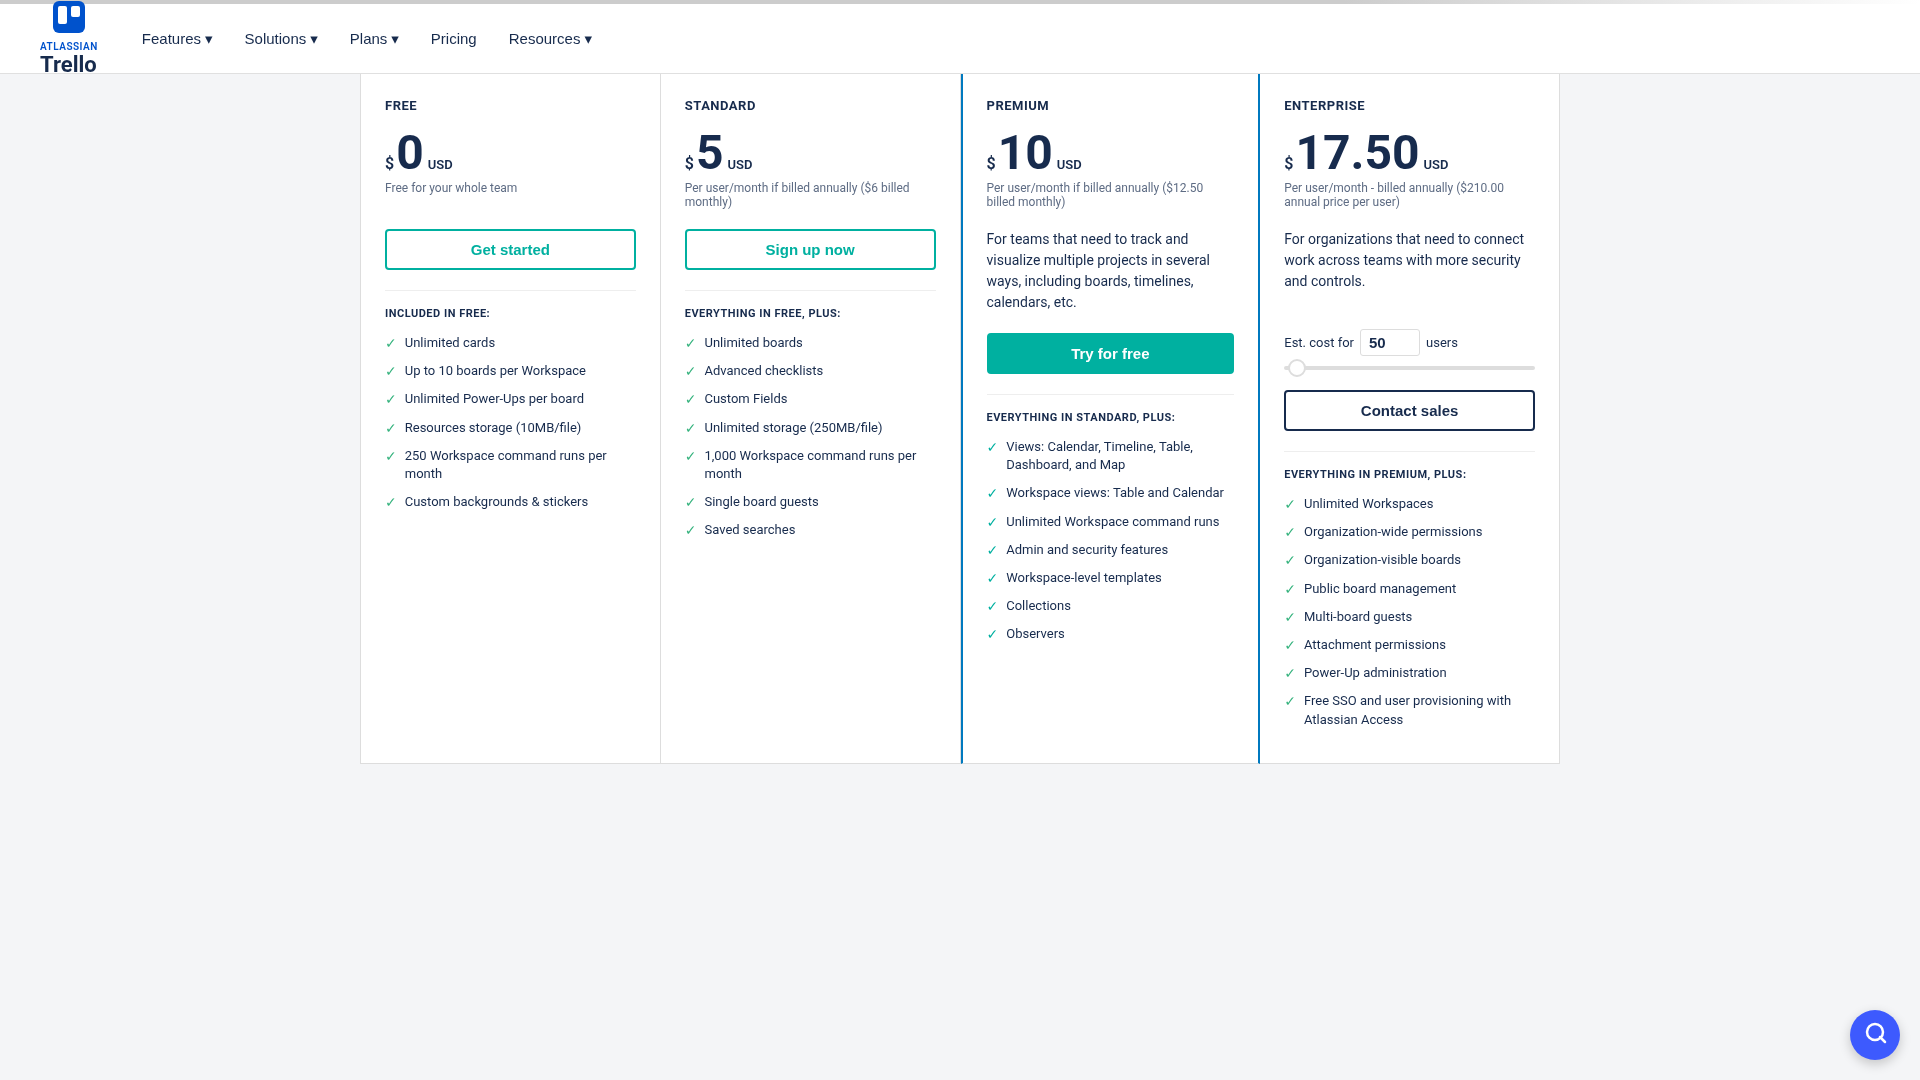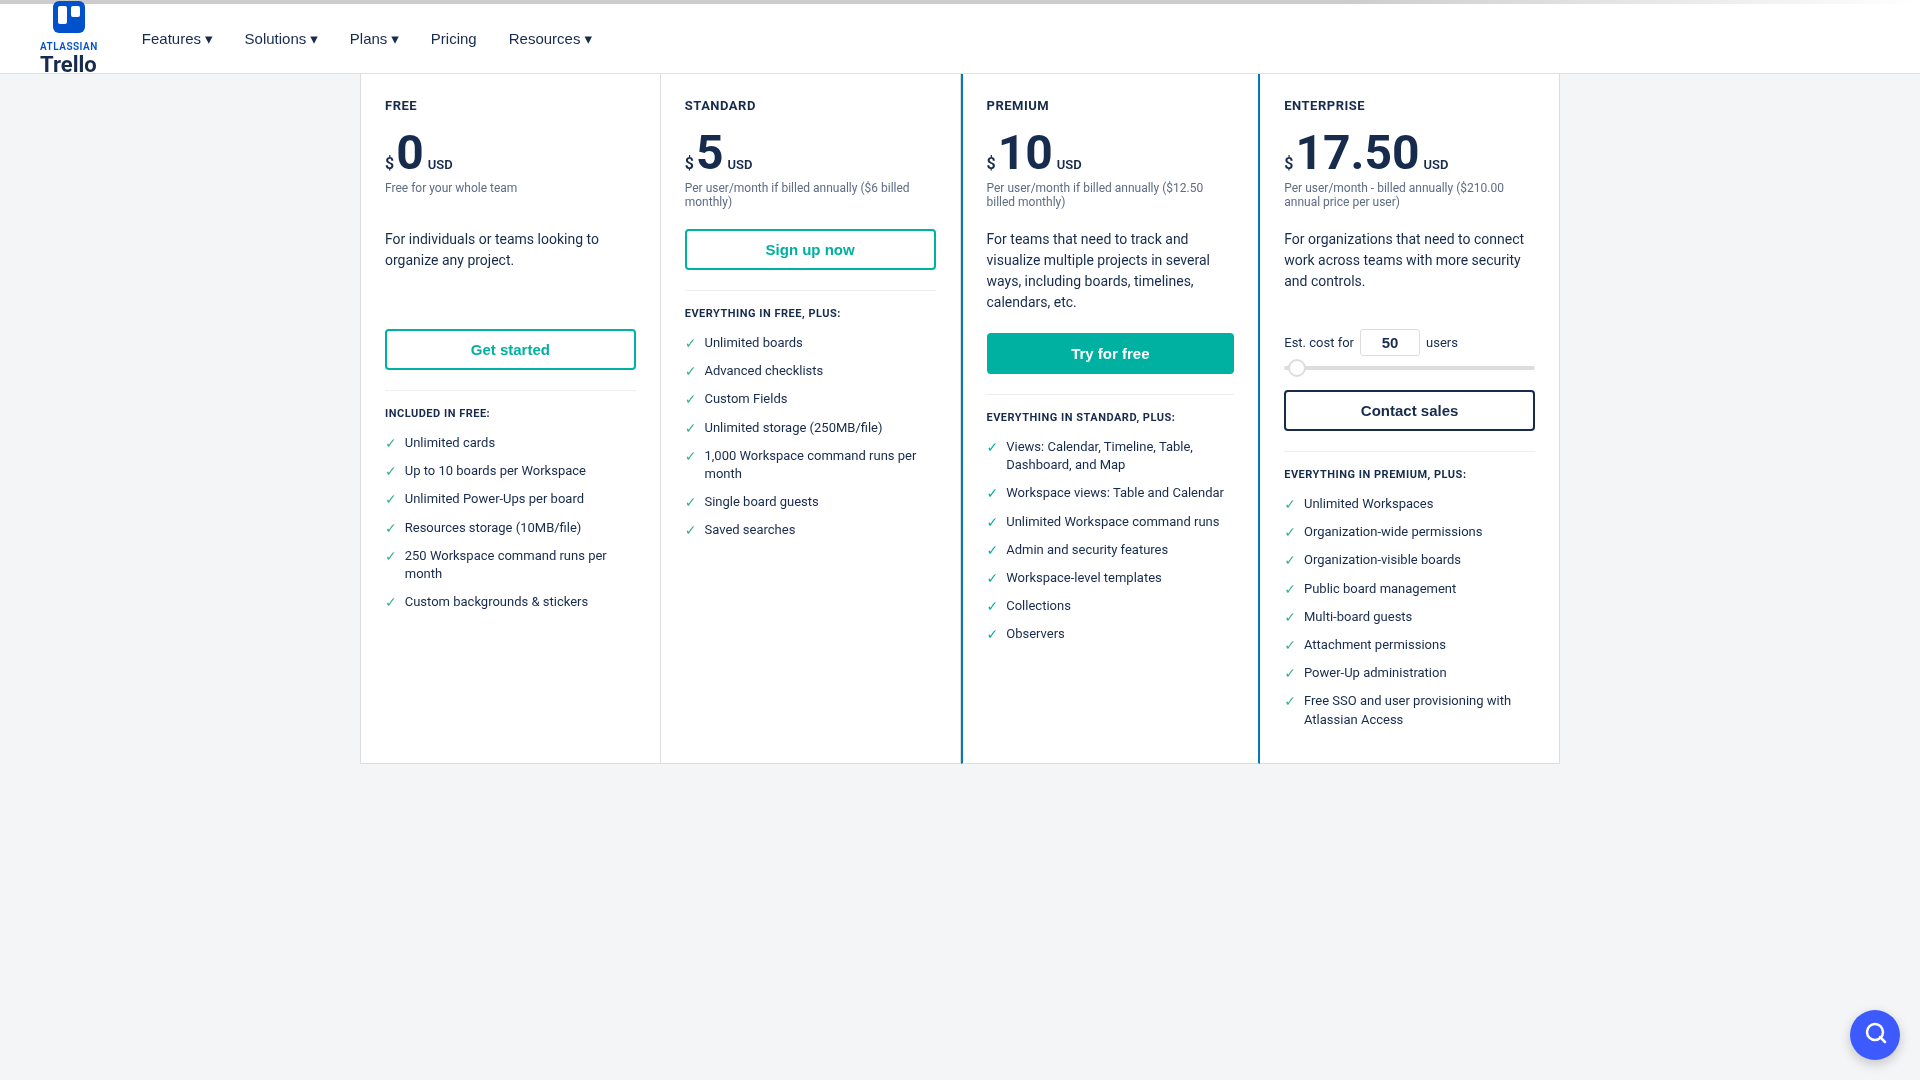--- a/index.html
+++ b/index.html
@@ -56,21 +56,21 @@
     .price-amount { font-size: 48px; font-weight: 700; color: #172b4d; line-height: 1; }
     .price-usd { font-size: 13px; font-weight: 600; color: #172b4d; margin-left: 2px; }
     .price-note { font-size: 12px; color: #5e6c84; margin-bottom: 16px; min-height: 32px; }
     .plan-desc { font-size: 14px; color: #172b4d; line-height: 1.5; margin-bottom: 20px; min-height: 80px; }
 
     
     .est-cost-row { display: flex; align-items: center; gap: 6px; margin-bottom: 10px; flex-wrap: wrap; }
     .est-label { font-size: 13px; color: #172b4d; }
     .est-input {
       border: 1px solid #ddd; border-radius: 3px; padding: 4px 8px;
-      font-size: 15px; font-weight: 600; width: 60px; text-align: center;
+      font-size: 15px; font-weight: 600; width: 60px; 
       color: #172b4d;
     }
     .est-users { font-size: 13px; color: #172b4d; }
     .slider-track { width: 100%; height: 4px; background: #ddd; border-radius: 2px; margin-bottom: 20px; position: relative; }
     .slider-thumb { width: 18px; height: 18px; background: #fff; border: 2px solid #ddd; border-radius: 50%; position: absolute; top: -7px; left: 4px; }
 
     
     .plan-btn {
       width: 100%; padding: 10px 20px; border-radius: 4px; font-size: 15px;
       font-weight: 600; cursor: pointer; text-align: center; margin-bottom: 20px;
@@ -145,21 +145,20 @@
   <div class="pricing-container">
 
     <div class="plan-col">
       <div class="plan-name">FREE</div>
       <div class="price-row">
         <span class="price-dollar">$</span>
         <span class="price-amount">0</span>
         <span class="price-usd">USD</span>
       </div>
       <div class="price-note">Free for your whole team</div>
-      <div class="plan-desc">For individuals or teams looking to organize any project.</div>
       <button class="plan-btn btn-outline-teal">Get started</button>
       <div class="features-section">
         <div class="features-title">INCLUDED IN FREE:</div>
         <div class="feature-item">
           <span class="check-icon">✓</span>
           <span class="feature-text">Unlimited cards</span>
         </div>
         <div class="feature-item">
           <span class="check-icon">✓</span>
           <span class="feature-text">Up to 10 boards per Workspace</span>

